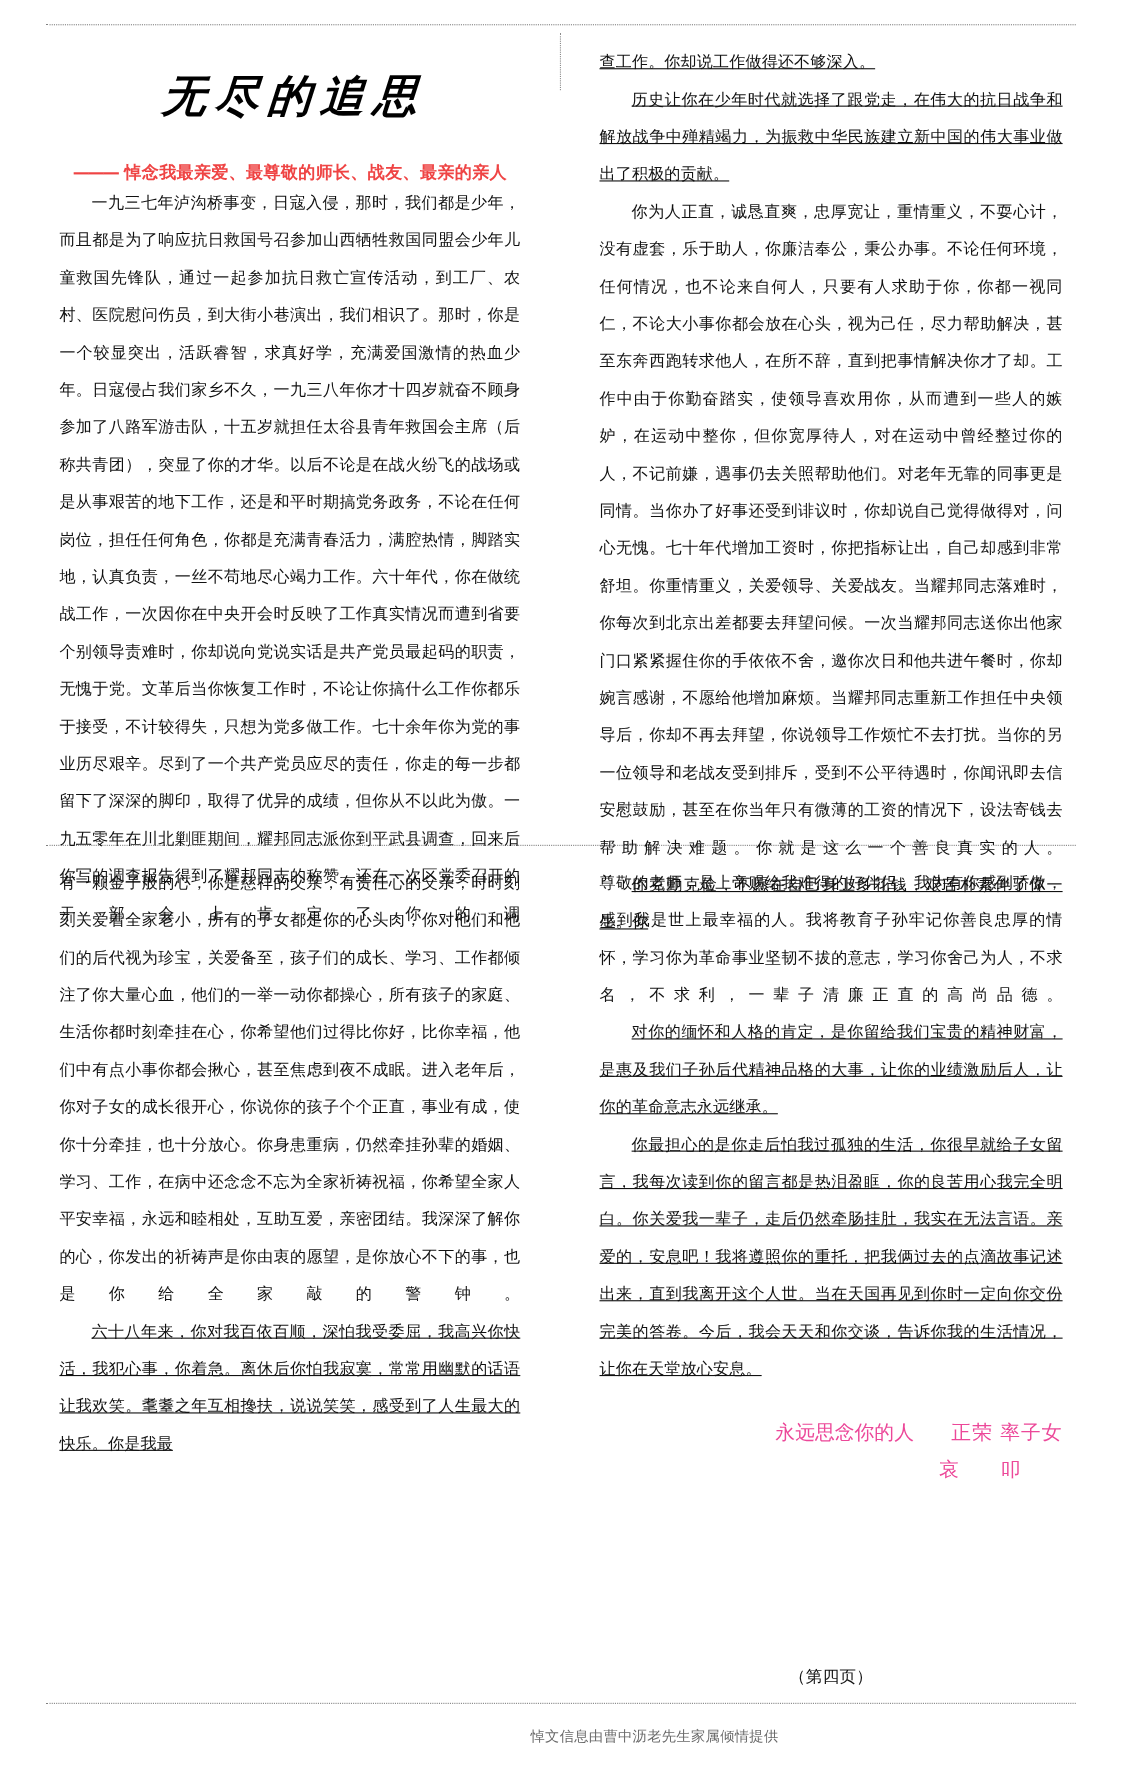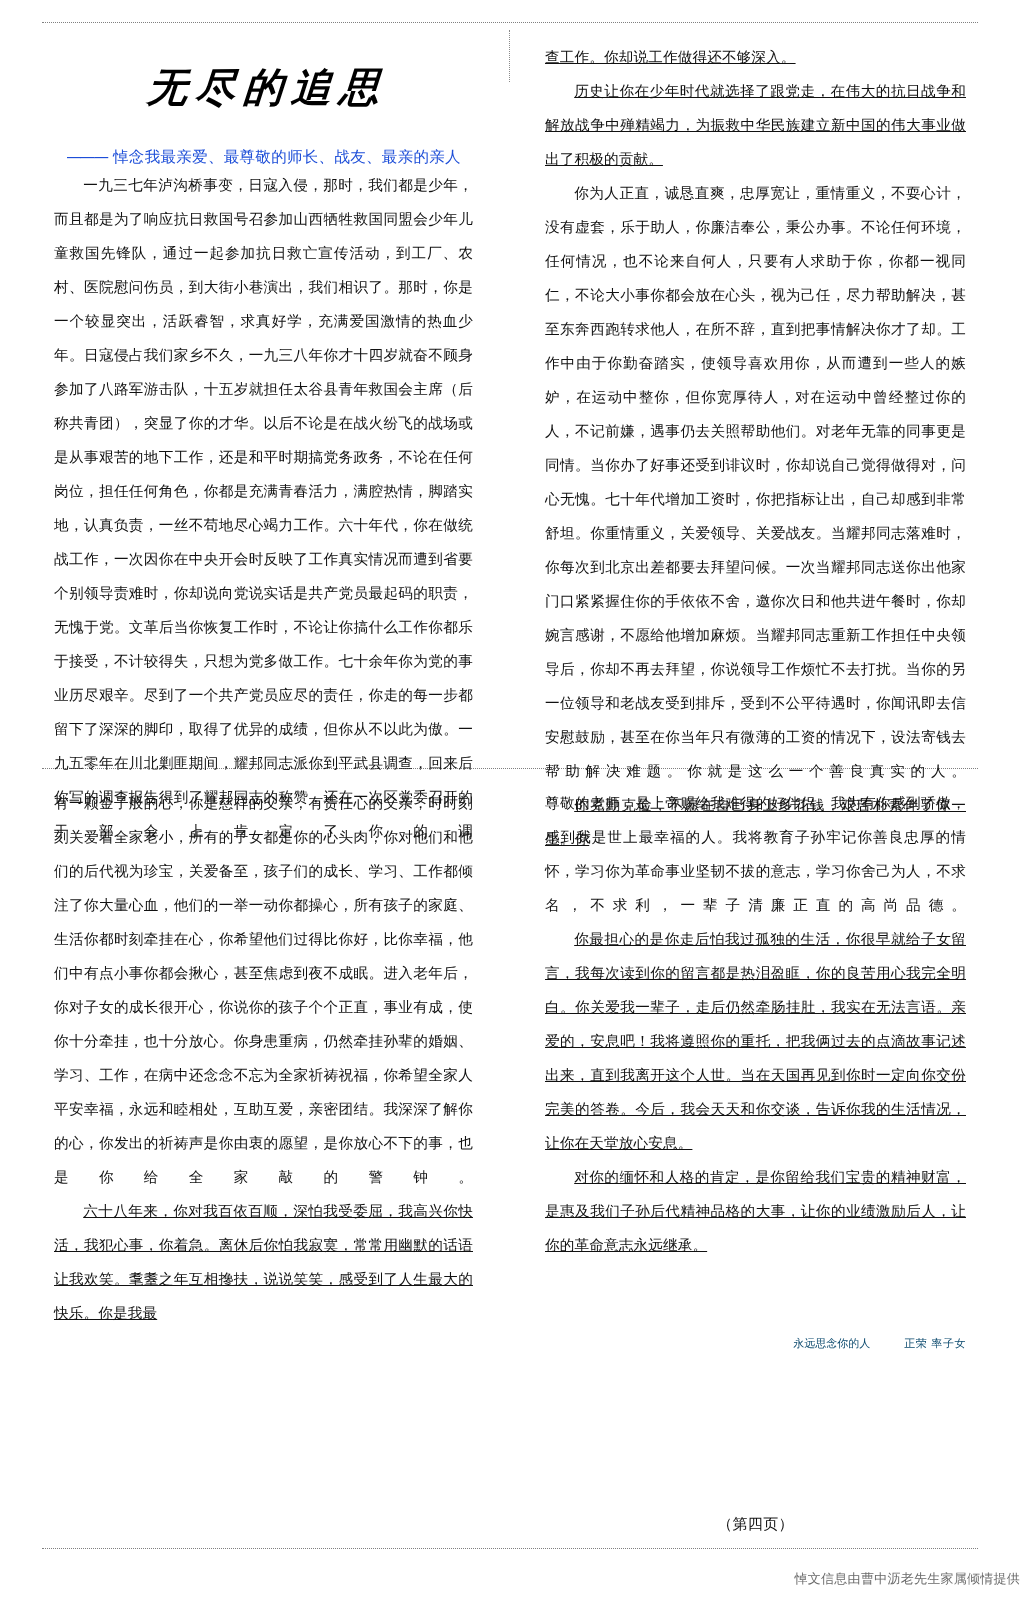--- a/index.html
+++ b/index.html
@@ -76,22 +76,22 @@
     letter-spacing: 0.20em;
     text-align: center;
     color: #000;
     margin: 24px 0 0 0;
     padding-left: 0.20em;
     transform: skewX(-4deg);
   }
 
   .doc-subtitle {
     font-size: 15.5px;
-    font-weight: 400;
-    color: #1d4ed8;
+    font-weight: 700;
+    color: #ef4444;
     text-align: center;
     margin: 32px 0 0 0;
     letter-spacing: 0.02em;
     white-space: nowrap;
   }
   .doc-subtitle .dash {
     letter-spacing: -0.12em;
     margin-right: 6px;
   }
 
@@ -110,24 +110,24 @@
     text-align: justify;
     text-align-last: justify;
     text-justify: inter-character;
     letter-spacing: 0.01em;
   }
   .body-text p.last-line-left { text-align-last: left; text-decoration: underline; }
   .body-text p.indent { text-indent: 2em; }
 
   
   .signature {
-    margin-top: 65px;
-    font-size: 11px;
+    margin-top: 24px;
+    font-size: 18px;
     line-height: 34px;
-    color: #0c4a6e;
+    color: #ec4899;
   }
   .sig-row {
     display: flex;
     justify-content: flex-end;
     white-space: pre;
   }
   .sig-from  { margin-right: 34px; }
   .sig-names { letter-spacing: 0.05em; }
   .sig-row-2 { padding-right: 22px; letter-spacing: 0.9em; }
 
@@ -139,21 +139,21 @@
     padding: 16px 0 14px 0;
     letter-spacing: 0.02em;
   }
 
   
   .credit {
     position: absolute;
     top: 1570px;
     left: 0;
     width: 1020px;
-    text-align: right;
+    text-align: center;
     font-size: 13px;
     color: #6a6a6a;
     letter-spacing: 0.02em;
   }
   .credit span { padding-left: 170px; }
 </style>
 </head>
 <body>
 
 <div class="sheet">
@@ -192,28 +192,31 @@
       <div class="body-text">
         <p>有一颗金子般的心，你是慈祥的父亲，有责任心的父亲，时时刻刻关爱着全家老小，所有的子女都是你的心头肉，你对他们和他们的后代视为珍宝，关爱备至，孩子们的成长、学习、工作都倾注了你大量心血，他们的一举一动你都操心，所有孩子的家庭、生活你都时刻牵挂在心，你希望他们过得比你好，比你幸福，他们中有点小事你都会揪心，甚至焦虑到夜不成眠。进入老年后，你对子女的成长很开心，你说你的孩子个个正直，事业有成，使你十分牵挂，也十分放心。你身患重病，仍然牵挂孙辈的婚姻、学习、工作，在病中还念念不忘为全家祈祷祝福，你希望全家人平安幸福，永远和睦相处，互助互爱，亲密团结。我深深了解你的心，你发出的祈祷声是你由衷的愿望，是你放心不下的事，也是你给全家敲的警钟。</p>
         <p class="indent last-line-left">六十八年来，你对我百依百顺，深怕我受委屈，我高兴你快活，我犯心事，你着急。离休后你怕我寂寞，常常用幽默的话语让我欢笑。耄耋之年互相搀扶，说说笑笑，感受到了人生最大的快乐。你是我最</p>
       </div>
 
     </div>
 
     <div class="page right cont">
       <div class="body-text">
         <p>尊敬的老师，是上帝赐给我难得的好伴侣。我为有你感到骄傲，感到我是世上最幸福的人。我将教育子孙牢记你善良忠厚的情怀，学习你为革命事业坚韧不拔的意志，学习你舍己为人，不求名，不求利，一辈子清廉正直的高尚品德。</p>
+        <p class="indent last-line-left">对你的缅怀和人格的肯定，是你留给我们宝贵的精神财富，是惠及我们子孙后代精神品格的大事，让你的业绩激励后人，让你的革命意志永远继承。</p>
         <p class="indent last-line-left">你最担心的是你走后怕我过孤独的生活，你很早就给子女留言，我每次读到你的留言都是热泪盈眶，你的良苦用心我完全明白。你关爱我一辈子，走后仍然牵肠挂肚，我实在无法言语。亲爱的，安息吧！我将遵照你的重托，把我俩过去的点滴故事记述出来，直到我离开这个人世。当在天国再见到你时一定向你交份完美的答卷。今后，我会天天和你交谈，告诉你我的生活情况，让你在天堂放心安息。</p>
-        <p class="indent last-line-left">对你的缅怀和人格的肯定，是你留给我们宝贵的精神财富，是惠及我们子孙后代精神品格的大事，让你的业绩激励后人，让你的革命意志永远继承。</p>
 
         <div class="signature">
           <div class="sig-row">
             <span class="sig-from">永远思念你的人</span>
             <span class="sig-names">正荣 率子女</span>
           </div>
+          <div class="sig-row sig-row-2">
+            <span>哀 叩</span>
+          </div>
         </div>
       </div>
 
       <div class="page-label">（第四页）</div>
     </div>
 
   </div>
 
   <div class="credit">
     <span>悼文信息由曹中沥老先生家属倾情提供</span>

